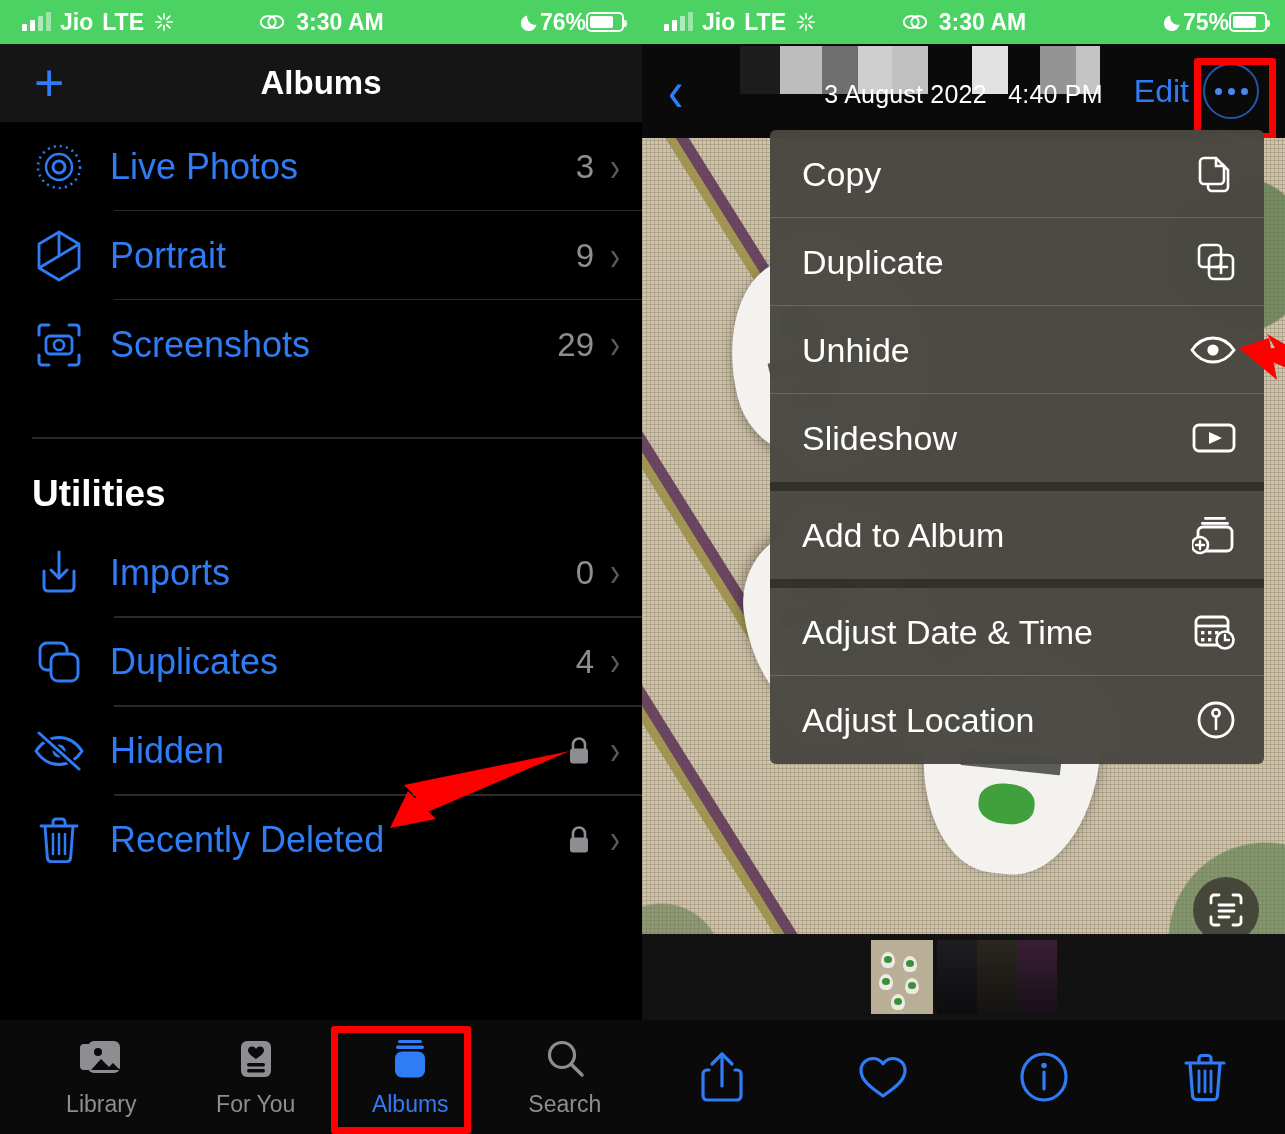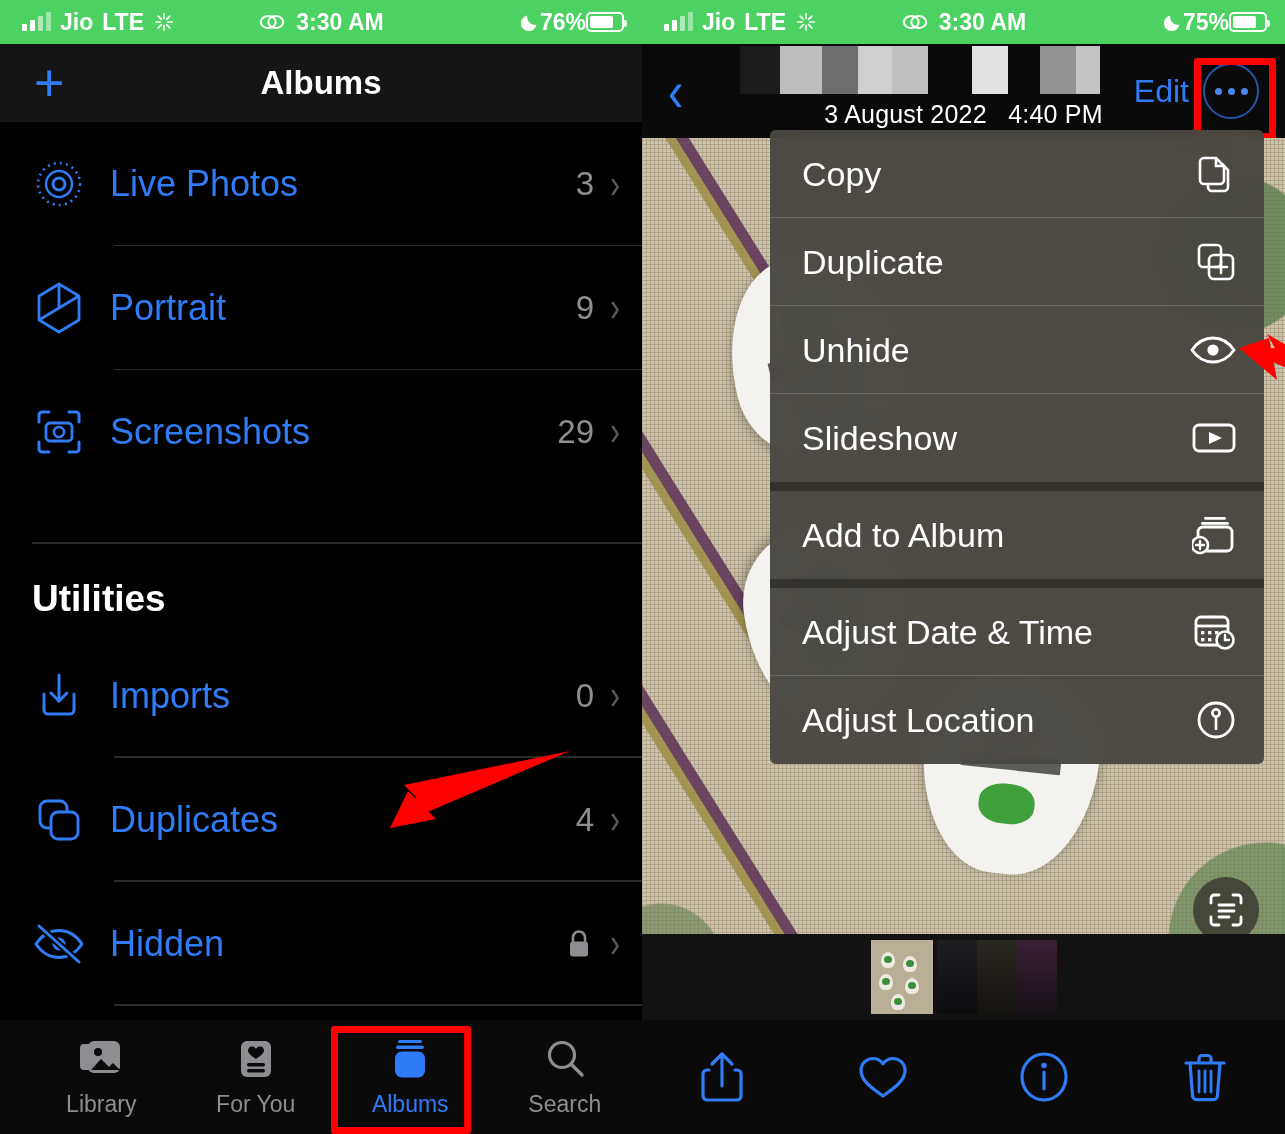--- a/index.html
+++ b/index.html
@@ -41,21 +41,21 @@
   .navbar{
     height:78px; background:#151515; display:flex; align-items:center;
     justify-content:center; position:relative;
   }
   .navbar .title{ color:#fff; font-size:33px; font-weight:700; }
   .plus-btn{ position:absolute; left:34px; top:50%; transform:translateY(-50%);
      color:#2f7cf6; font-size:52px; font-weight:300; line-height:1; }
 
   
   .list{ position:relative; }
-  .row{ height:124px; display:flex; align-items:center; position:relative; }
+  .row{ height:89px; display:flex; align-items:center; position:relative; }
   .row .ico{ width:74px; display:flex; justify-content:center; align-items:center;
       margin-left:22px; color:#2f7cf6; }
   .row .lbl{ color:#2f7cf6; font-size:36px; margin-left:14px; flex:1; }
   .row .cnt{ color:#8d8d92; font-size:33px; margin-right:16px; }
   .row .lock{ margin-right:18px; display:flex; align-items:center; }
   .row .chev{ color:#5a5a5e; font-size:30px; margin-right:22px;
      font-weight:400; transform:scaleY(1.35); }
   .divider{ position:absolute; left:114px; right:0; bottom:0; height:1.5px; background:#2a2a2c; }
   .sec-divider{ height:1.5px; background:#2a2a2c; margin-left:32px; }
   .sec-head{ color:#fff; font-size:37px; font-weight:700; padding:34px 0 14px 32px; }
@@ -68,21 +68,21 @@
   .tab .tlabel{ font-size:23px; color:#8d8d92; }
   .tab.active .tlabel{ color:#2f7cf6; }
   .tab .tico{ color:#8d8d92; display:flex; align-items:center; justify-content:center; height:44px; }
   .tab.active .tico{ color:#2f7cf6; }
   .redbox{ position:absolute; border:7px solid #ff0000; border-radius:3px; pointer-events:none; }
 
   
   .photo-nav{ height:94px; background:#0a0a0a; position:relative; display:flex; align-items:center; }
   .back-chev{ color:#2f7cf6; font-size:46px; margin-left:26px; font-weight:300;
       line-height:1; transform:scaleY(1.25); }
-  .date-wrap{ position:absolute; left:0; right:0; top:56px; text-align:center;
+  .date-wrap{ position:absolute; left:0; right:0; top:36px; text-align:center;
      color:#fff; font-size:25px; letter-spacing:.2px; }
   .redact{ position:absolute; top:2px; left:0; right:0; height:48px; }
   .redact span{ position:absolute; top:0; height:48px; display:block; }
   .edit-btn{ margin-left:auto; color:#2f7cf6; font-size:32px; margin-right:14px; }
   .more-btn{ width:56px; height:56px; border-radius:50%; border:2.5px solid #2356a8;
      display:flex; align-items:center; justify-content:center; gap:6px;
      margin-right:26px; background:#0a0a0a; }
   .more-btn i{ width:7px; height:7px; background:#4a87e8; border-radius:50%; display:block; }
 
   

